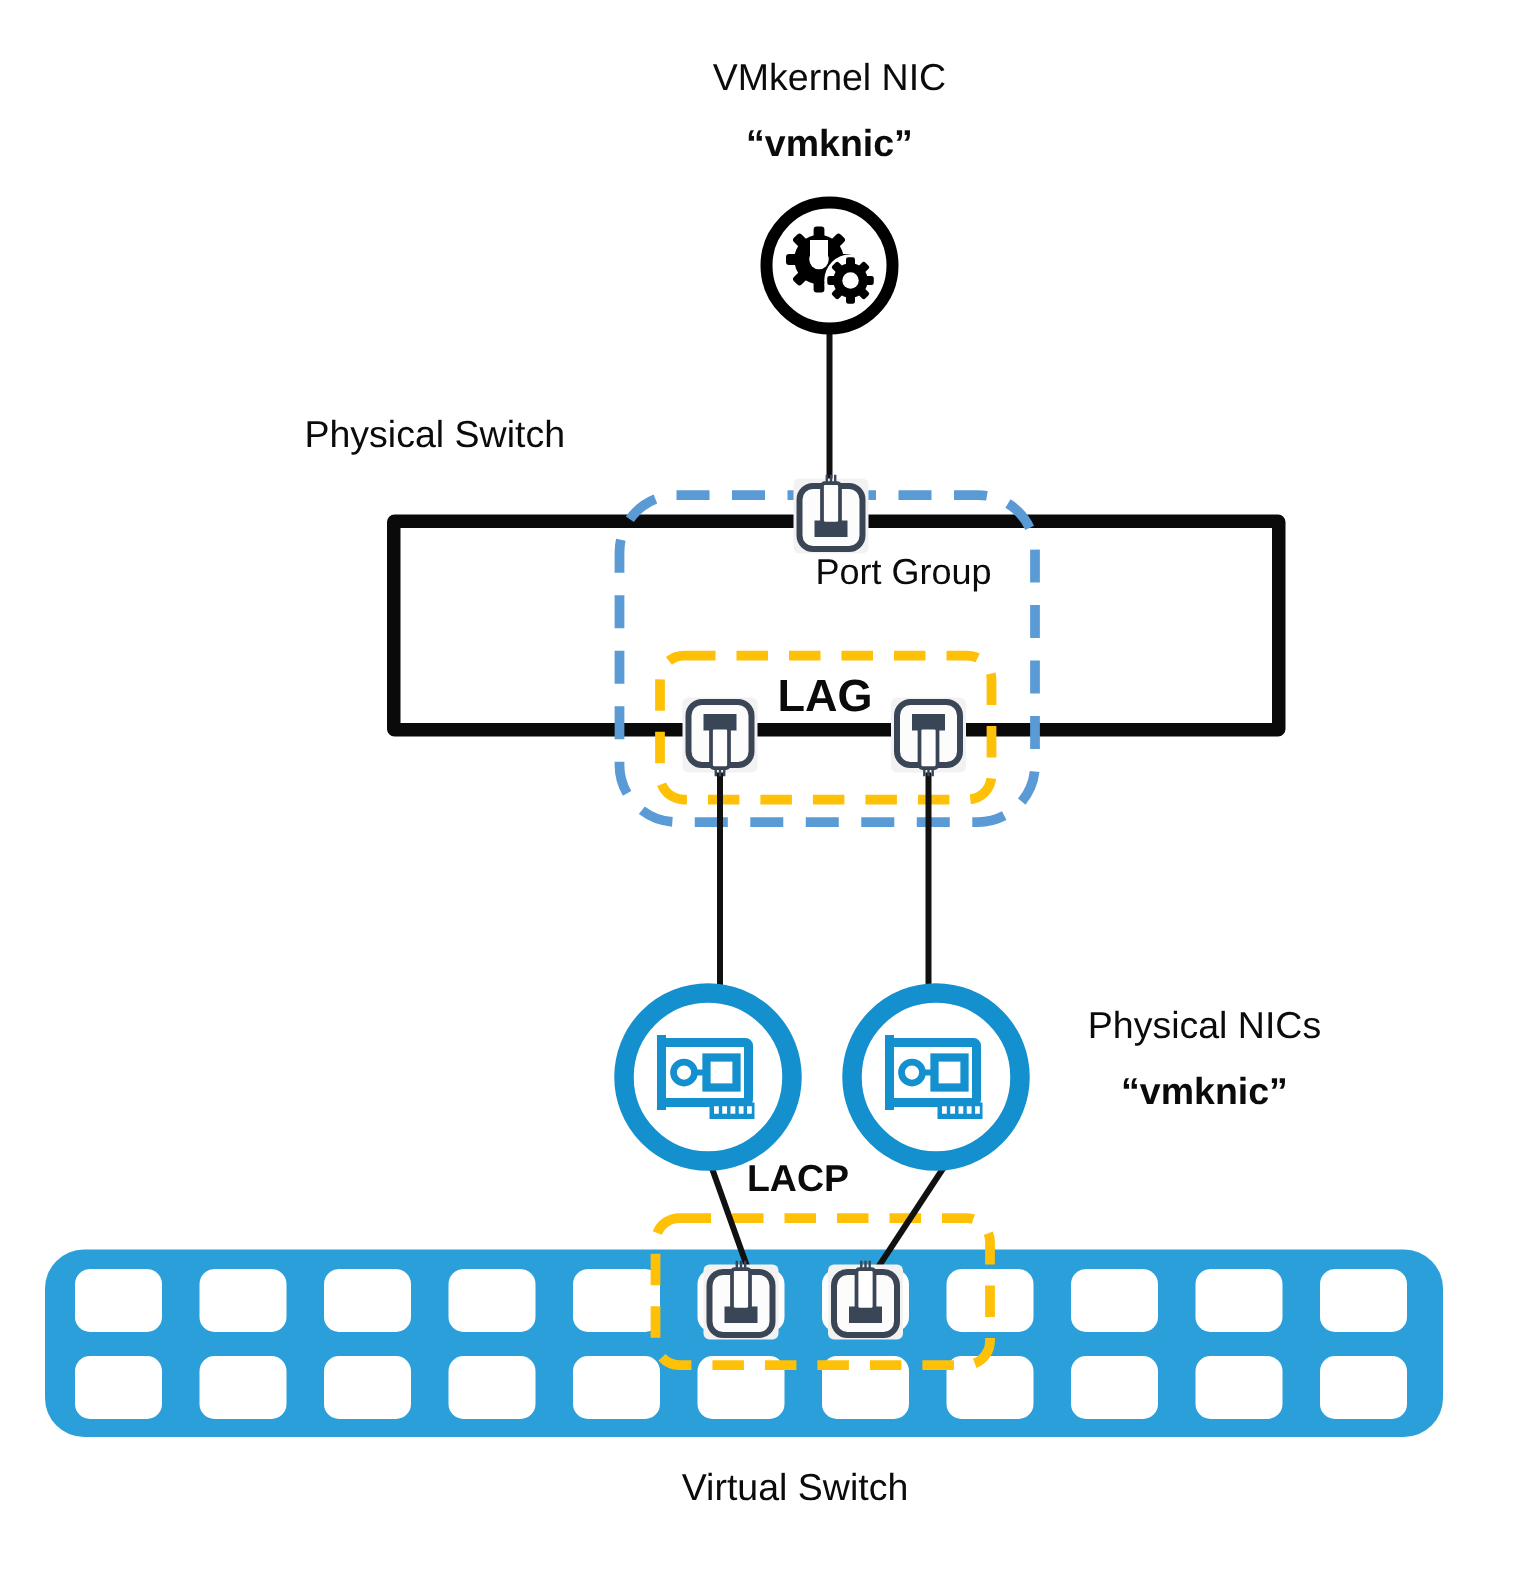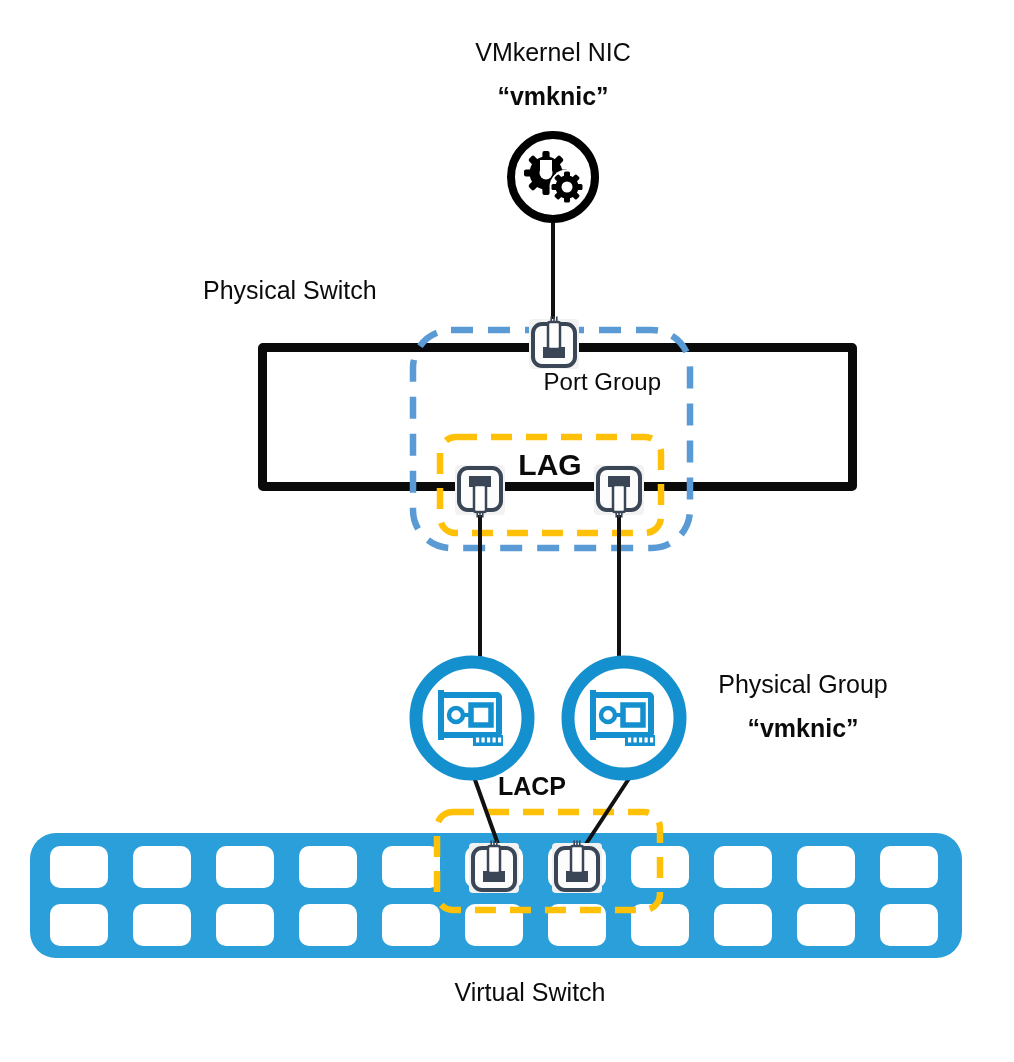--- a/index.html
+++ b/index.html
@@ -243,21 +243,21 @@
     <div class="t-bold">“vmknic”</div>
   </div>
 
   <div class="abs label t-big" style="left:203px;top:268px;">Physical Switch</div>
 
   <div class="abs center t-mid" style="left:441px;top:368px;width:220px;text-align:right;">Port Group</div>
 
   <div class="abs center t-lag" style="left:470px;top:438px;width:160px;margin-top:10px;">LAG</div>
 
   <div class="abs center t-big" style="left:678px;top:662px;width:250px;">
-    <div>Physical Group</div>
+    <div>Physical NICs</div>
     <div class="t-bold">“vmknic”</div>
   </div>
 
   <div class="abs center t-lacp" style="left:472px;top:772px;width:120px;text-align:center;">LACP</div>
 
   <div class="abs center t-big" style="left:330px;top:970px;width:400px;">Virtual Switch</div>
 
 </div>
 
 </body></html>

